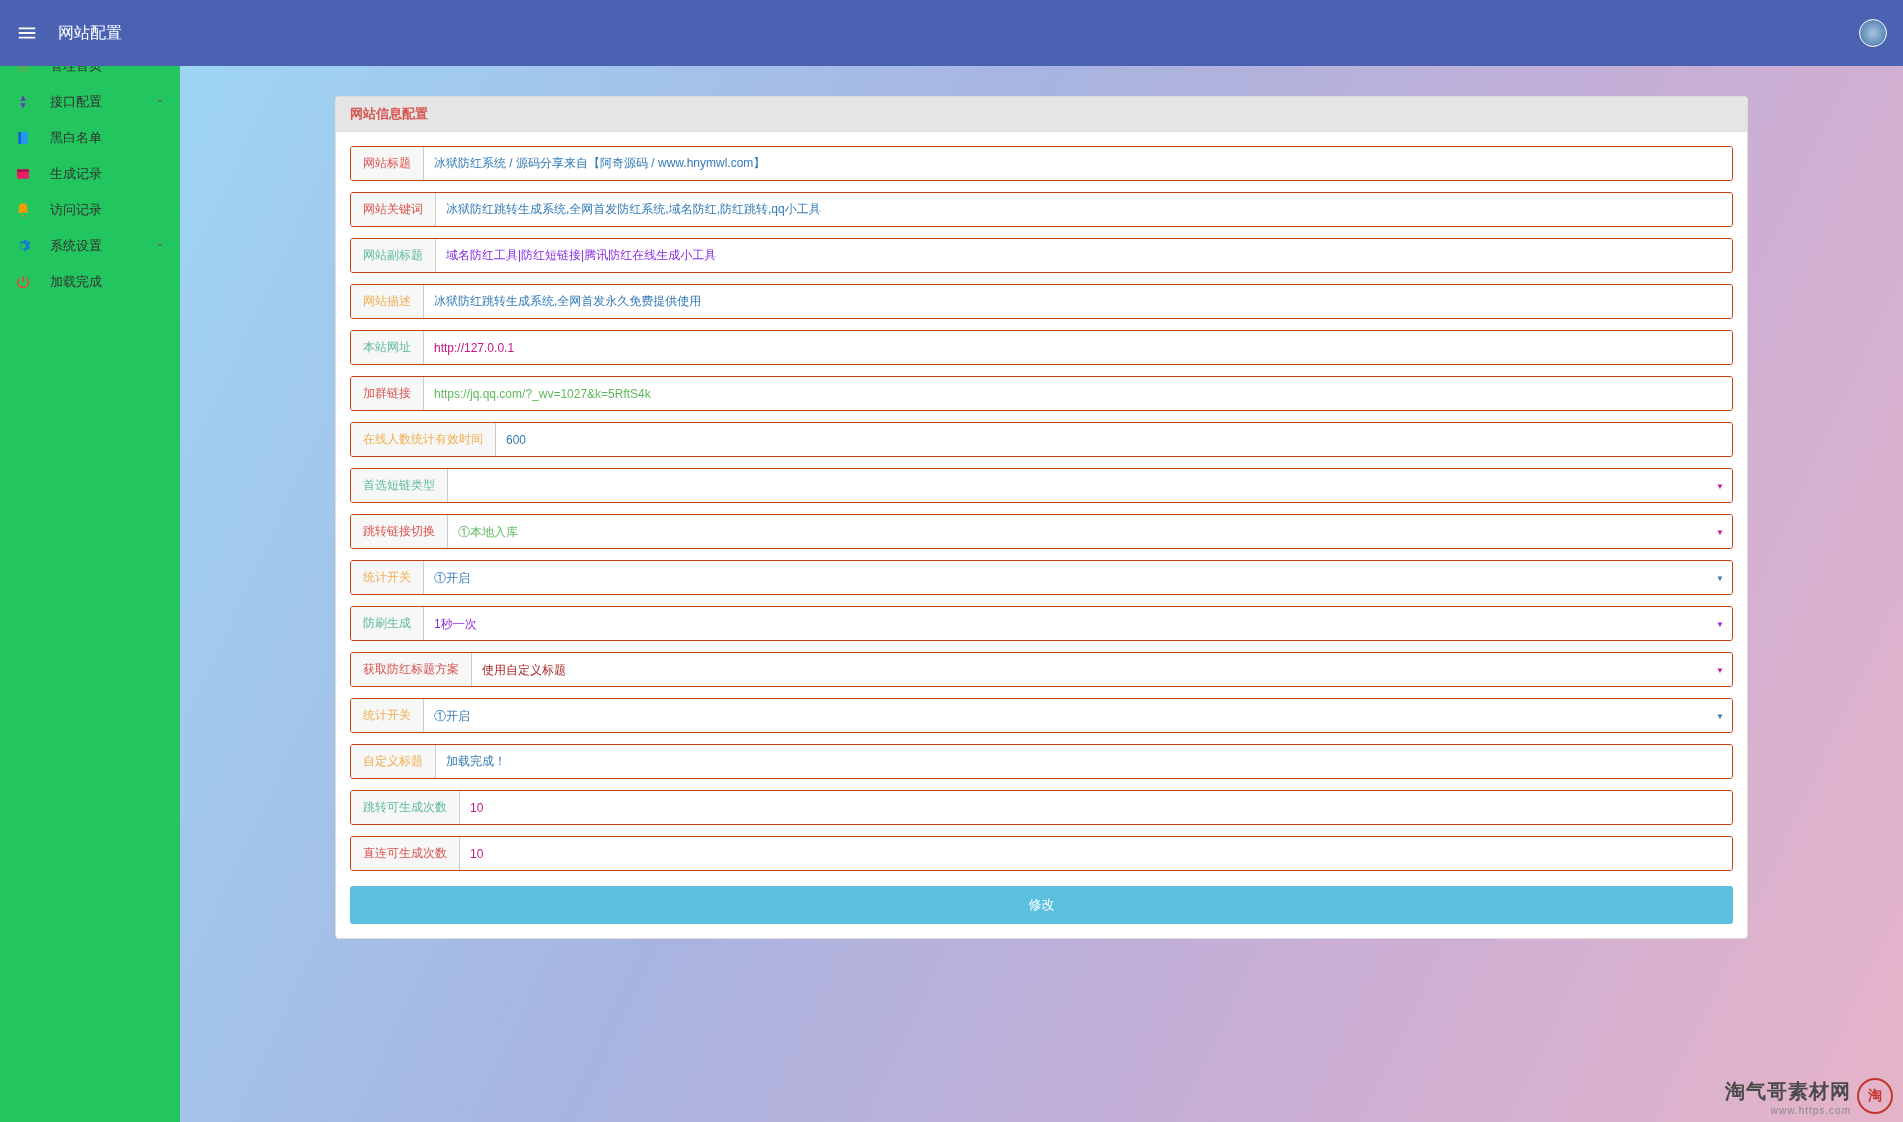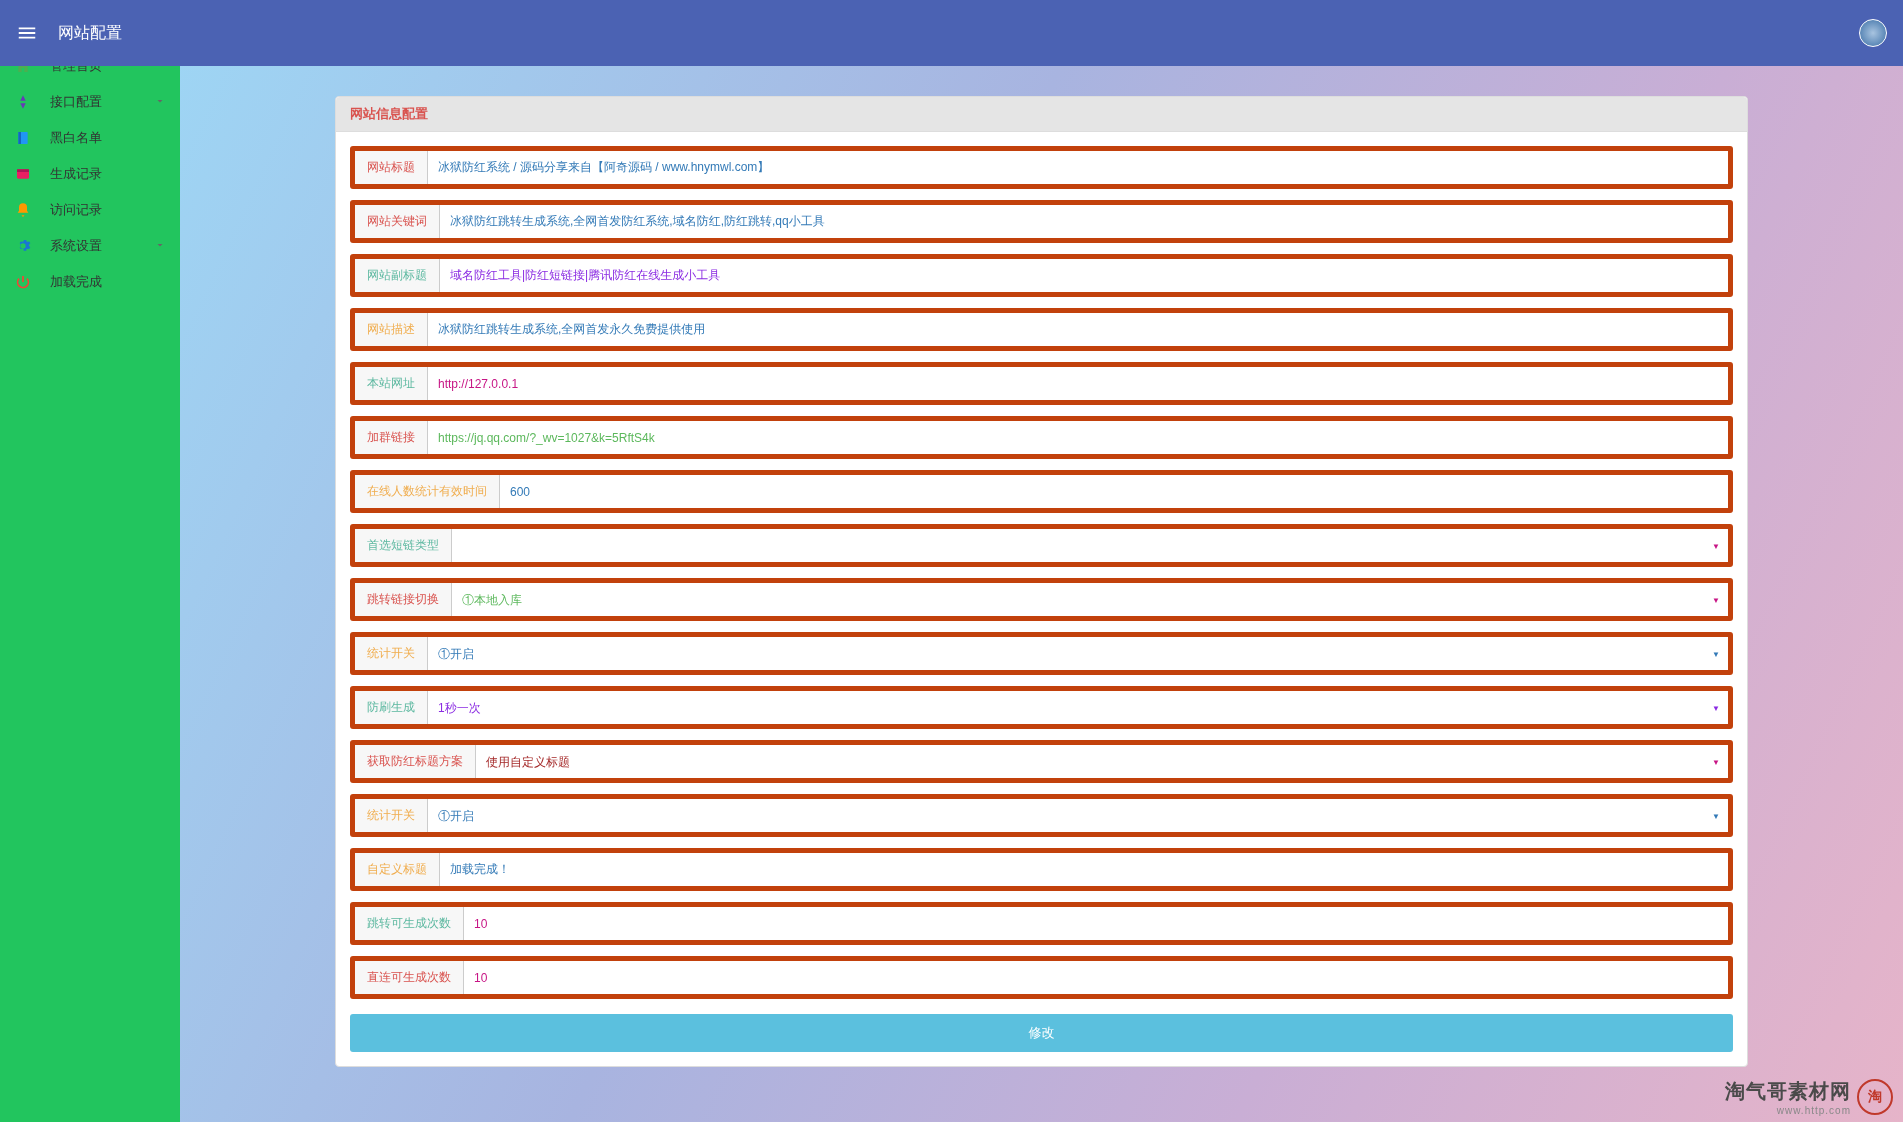--- a/index.html
+++ b/index.html
@@ -60,21 +60,21 @@
       color: #d9534f;
       font-weight: bold;
       font-size: 13px;
       border-radius: 4px 4px 0 0;
     }
     .panel-body { padding: 14px; }
 
     .input-group {
       display: flex;
       margin-bottom: 11px;
-      border: 5px solid #c2410c;
+      border: 1px solid #c2410c;
       border-radius: 3px;
       overflow: hidden;
     }
     .input-group-addon {
       background: #f7f7f7;
       padding: 8px 12px;
       border-right: 1px solid #ccc;
       font-size: 12px;
       white-space: nowrap;
       display: flex;
@@ -130,21 +130,20 @@
       border-radius: 3px;
       cursor: pointer;
       margin-top: 4px;
     }
 
     .watermark {
       position: fixed;
       right: 10px;
       bottom: 6px;
       display: flex;
-      align-items: center;
       gap: 6px;
     }
     .wm-text { text-align: right; }
     .wm-cn { font-size: 20px; color: #4a4a4a; font-weight: bold; letter-spacing: 1px; }
     .wm-en { font-size: 10px; color: #888; letter-spacing: 1px; }
     .wm-logo { width: 36px; height: 36px; border-radius: 50%; border: 2px solid #c0392b; display:flex; align-items:center; justify-content:center; font-size: 14px; color:#c0392b; font-weight:bold; }
   </style>
 </head>
 <body>
 
@@ -326,16 +325,16 @@
 
       <button class="btn-submit">修改</button>
 
     </div>
   </div>
 </div>
 
 <div class="watermark">
   <div class="wm-text">
     <div class="wm-cn">淘气哥素材网</div>
-    <div class="wm-en">www.http.com</div>
+    <div class="wm-en">www.https.com</div>
   </div>
   <div class="wm-logo">淘</div>
 </div>
 
 </body></html>

